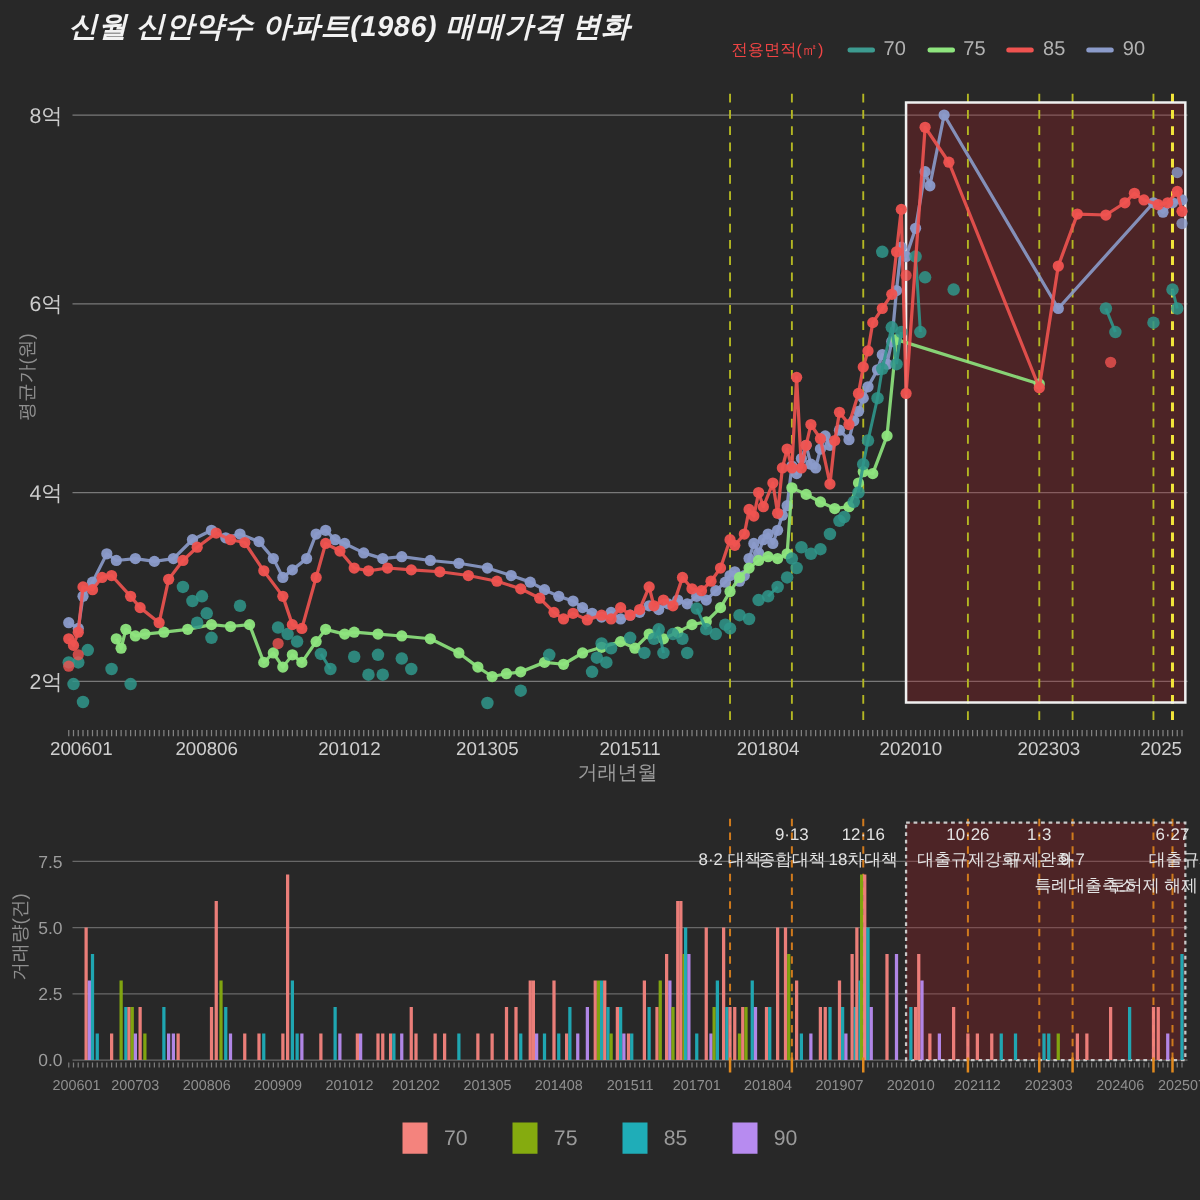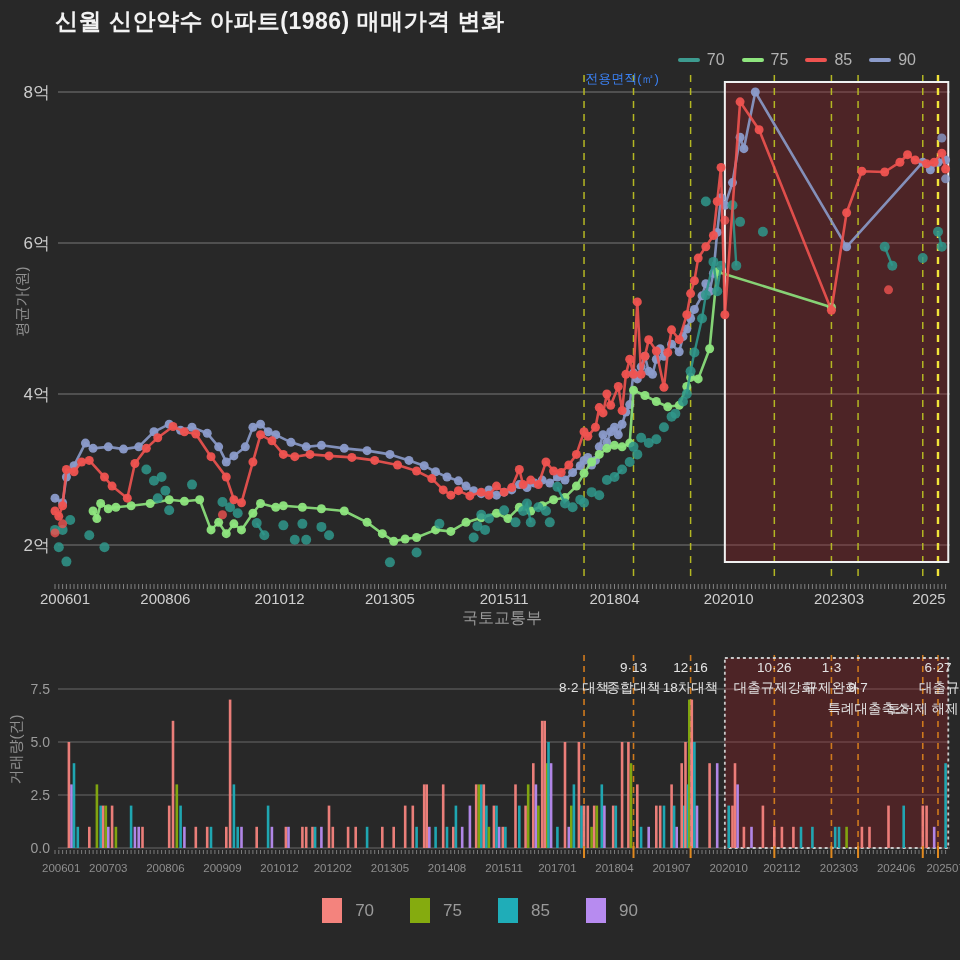--- a/index.html
+++ b/index.html
@@ -1,22 +1,22 @@
 <!DOCTYPE html>
 <html><head>
 <meta charset="utf-8">
 <style>
   html,body{margin:0;padding:0;background:#282828;width:960px;height:960px;overflow:hidden;
     font-family:"Liberation Sans","DejaVu Sans",sans-serif;}
   #stage{position:relative;width:960px;height:960px;background:#282828;}
   svg{position:absolute;left:0;top:0;overflow:hidden;
     font-family:"Liberation Sans","DejaVu Sans",sans-serif;}
-  .title{position:absolute;left:55px;top:6px;font-size:23px;font-weight:bold;color:#f2f2f2;letter-spacing:.5px;}
+  .title{position:absolute;left:55px;top:6px;font-size:23px;font-weight:bold;color:#f2f2f2;letter-spacing:.5px;font-style:italic;}
   .legend-top{position:absolute;top:31px;right:44px;display:flex;align-items:center;gap:9px;}
-  .legend-top .cap{color:#3b82f6;font-size:13px;margin-right:2px;margin-top:39px;}
+  .legend-top .cap{color:#ef4444;font-size:13px;margin-right:2px;}
   .legend-top .item{display:flex;align-items:center;gap:7px;margin-left:8px;}
   .legend-top .sw{width:22px;height:4px;border-radius:2px;display:inline-block;}
   .legend-top .lb{color:#b2b2b2;font-size:16px;}
   .vlab{position:absolute;color:#8f8f8f;font-size:15px;transform:rotate(-90deg);transform-origin:center;white-space:nowrap;}
   .xlab{position:absolute;color:#9a9a9a;font-size:16px;white-space:nowrap;}
   .legend-bottom{position:absolute;top:898px;left:0;width:100%;display:flex;justify-content:center;gap:36px;}
   .legend-bottom .item{display:flex;align-items:center;gap:13px;}
   .legend-bottom .sq{width:20px;height:25px;display:inline-block;}
   .legend-bottom .lb{color:#9a9a9a;font-size:17px;}
   .footer{position:absolute;top:930px;right:9px;color:#ffffff;font-size:17px;font-weight:bold;letter-spacing:.2px;}
@@ -626,21 +626,21 @@
         <span class="sw" style="background: rgb(239, 83, 80);"></span>
         <span class="lb">85</span>
       </span>
       <span class="item">
         <span class="sw" style="background: rgb(139, 155, 202);"></span>
         <span class="lb">90</span>
       </span>
     </div>
 
   <div class="vlab" style="left:-28px;top:292px;width:100px;text-align:center;">평균가(원)</div>
-  <div class="xlab" style="left:462px;top:608px;">국토교통부</div>
+  <div class="xlab" style="left:462px;top:608px;">거래년월</div>
   <div class="vlab" style="left:-34px;top:740px;width:100px;text-align:center;">거래량(건)</div>
 
   <div class="legend-bottom">
       <span class="item">
         <span class="sq" style="background: rgb(244, 131, 125);"></span>
         <span class="lb">70</span>
       </span>
       <span class="item">
         <span class="sq" style="background: rgb(133, 171, 15);"></span>
         <span class="lb">75</span>

